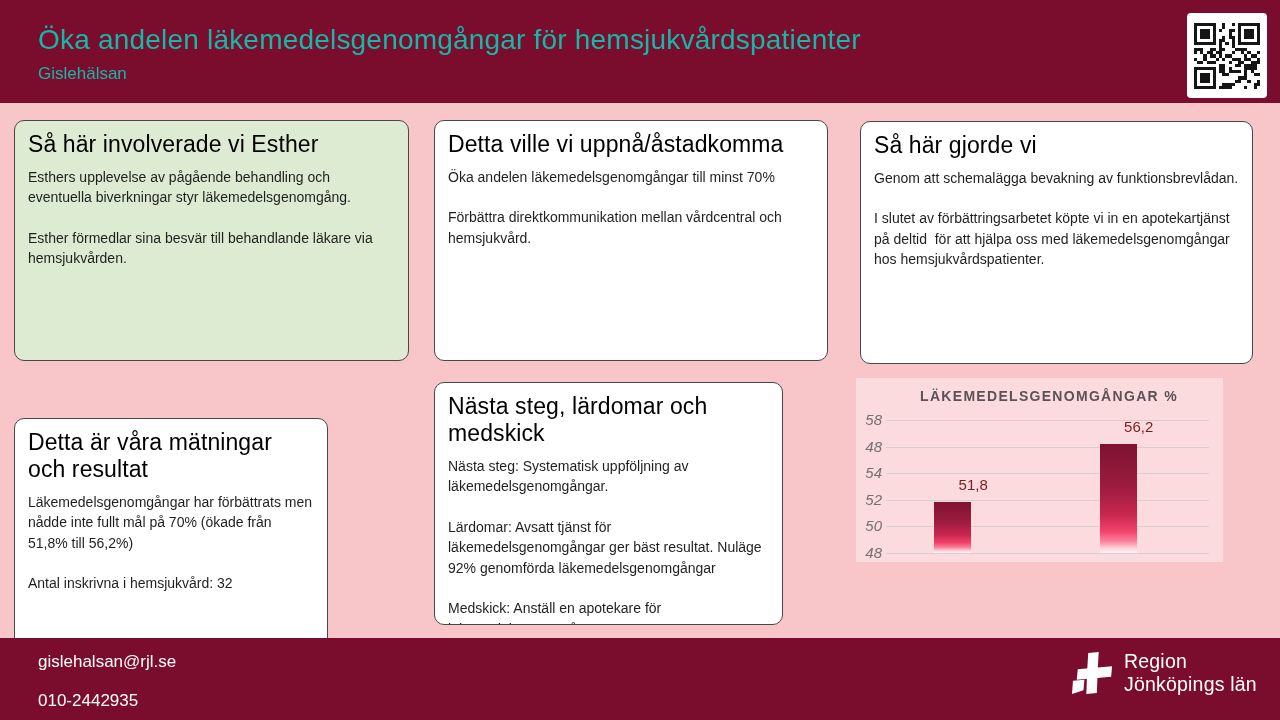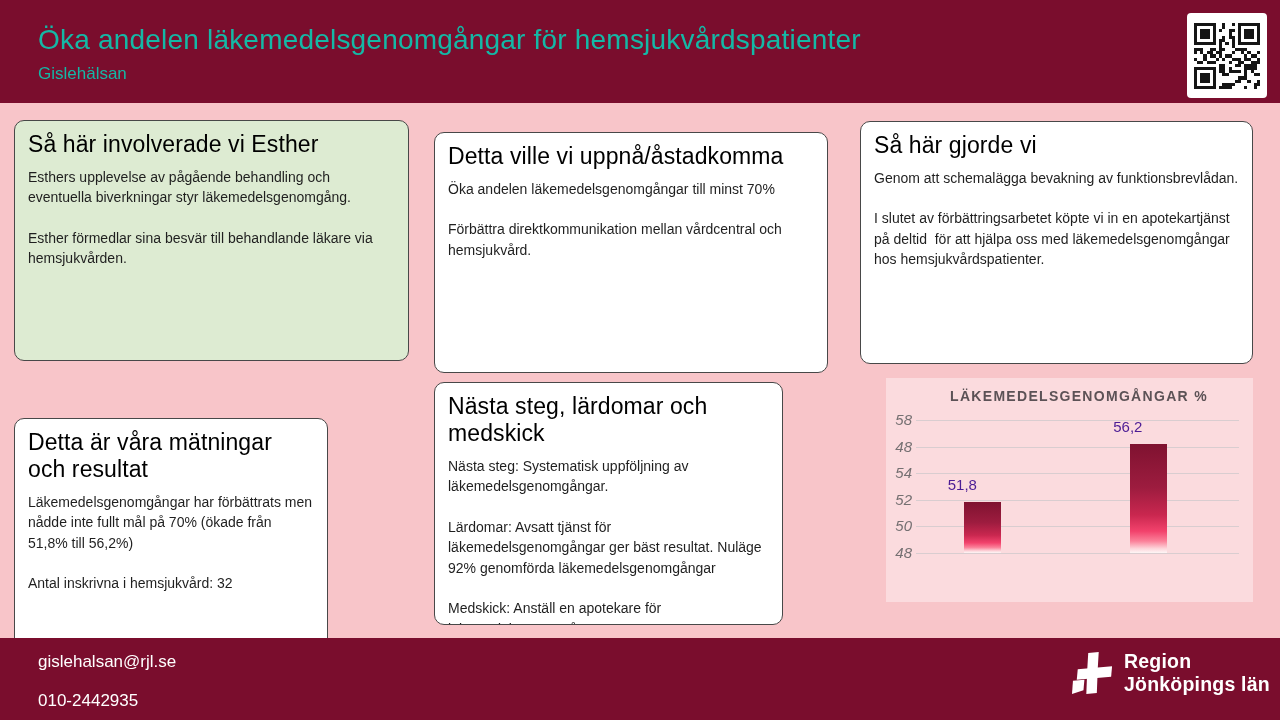--- a/index.html
+++ b/index.html
@@ -45,28 +45,28 @@
   .card h2 {
     font-size: 23px; font-weight: 400; color: #000;
     margin: 2px 0 9px 0; letter-spacing: 0.1px;
   }
   .card p {
     font-size: 14px; color: #1f1f1f; line-height: 1.46;
     margin: 0 0 20px 0; white-space: pre-wrap;
   }
 
   #card-esther  { left: 14px;  top: 120px; width: 395px; height: 241px; }
-  #card-goals   { left: 434px; top: 120px; width: 394px; height: 241px; margin-top: 12px; }
+  #card-goals   { left: 434px; top: 120px; width: 394px; height: 241px; }
   #card-method  { left: 860px; top: 121px; width: 393px; height: 243px; }
   #card-results { left: 14px;  top: 382px; width: 314px; height: 241px; margin-top: 36px; }
   #card-next    { left: 434px; top: 382px; width: 349px; height: 243px; }
 
   
   .chart-panel {
-    position: absolute; left: 886px; top: 378px; width: 367px; height: 224px;
+    position: absolute; left: 856px; top: 378px; width: 367px; height: 184px;
     background: #fbdbde;
   }
   .chart-title {
     position: absolute; left: 28px; top: 10px; width: 330px;
     text-align: center; font-size: 14px; font-weight: 700;
     letter-spacing: 1.3px; color: #5c5256;
   }
   .gridline {
     position: absolute; height: 1px; background: #d9cdd0;
   }
@@ -74,38 +74,38 @@
     position: absolute; width: 26px; text-align: right;
     font-size: 15px; color: #757072; font-style: italic;
   }
   .bar {
     position: absolute;
     background: linear-gradient(to bottom,
       #7f1230 0%, #9d1c3f 40%, #c9274f 65%, #f2426c 80%,
       #fb8099 89%, #fdd6db 96%, #fef6f6 100%);
   }
   .bar-label {
-    position: absolute; width: 70px; text-align: left;
-    font-size: 15px; color: #4c1d95;
+    position: absolute; width: 70px; text-align: right;
+    font-size: 15px; color: #7f1d1d;
   }
 
   
   .footer {
     position: absolute; left: 0; top: 638px; width: 1280px; height: 82px;
     background: #7a0d2d; color: #fff;
   }
   .footer .email { position: absolute; left: 38px; top: 14px; font-size: 17px; }
   .footer .phone { position: absolute; left: 38px; top: 42px; font-size: 17px; margin-top: 11px; }
   .logo {
     position: absolute; left: 1072px; top: 12px;
     display: flex; align-items: center; gap: 10px;
   }
   .logo-text {
     font-size: 19.5px; line-height: 1.18; color: #fff;
-    font-weight: 700; letter-spacing: 0.2px;
+    font-weight: 400; letter-spacing: 0.2px;
   }
 </style>
 </head>
 <body>
 
 <div class="page">
 
   <div class="header">
     <h1>Öka andelen läkemedelsgenomgångar för hemsjukvårdspatienter</h1>
     <div class="subtitle">Gislehälsan</div>

